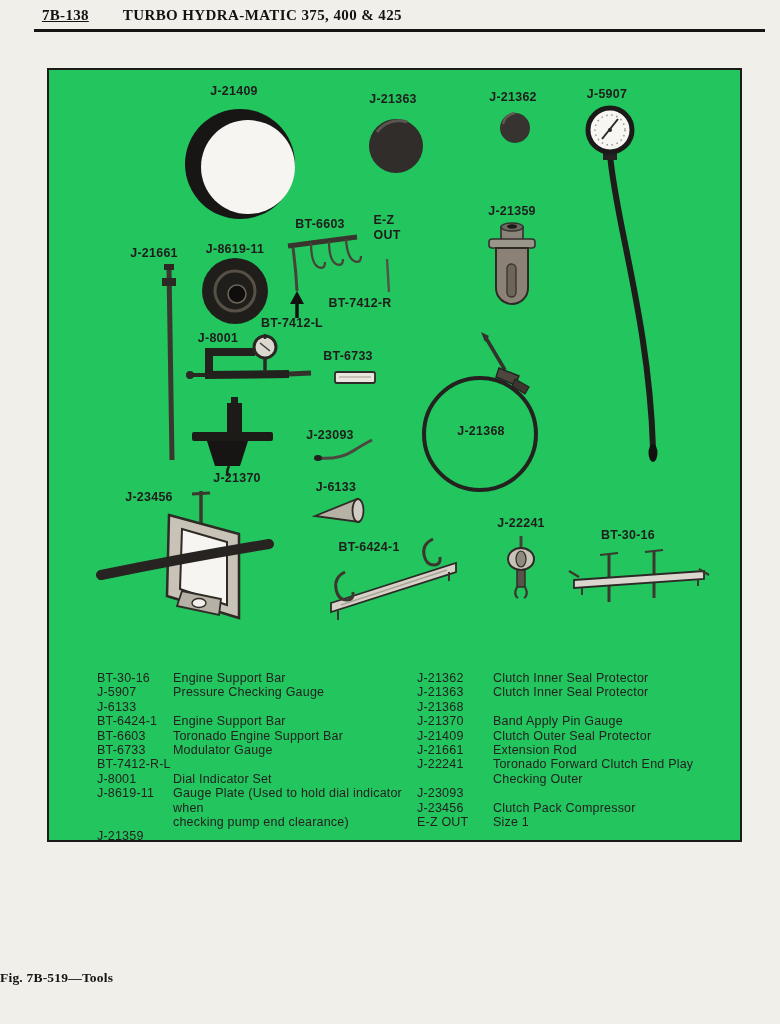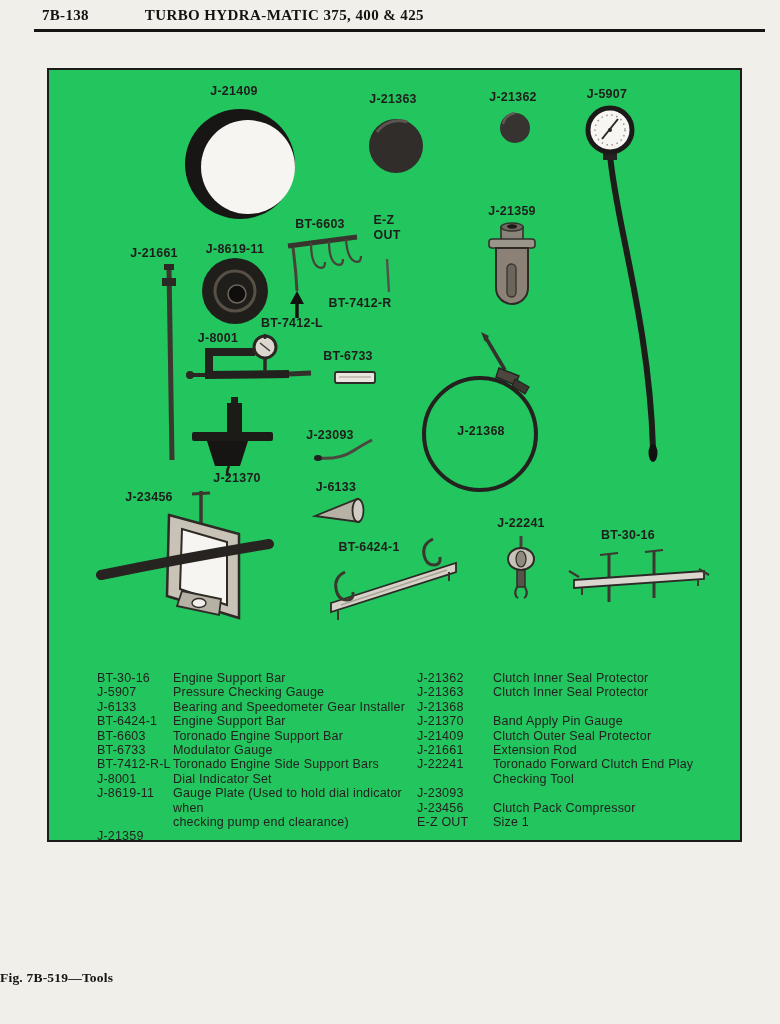--- a/index.html
+++ b/index.html
@@ -7,21 +7,21 @@
     width:780px;height:1024px;
     background:#f1efea;
     font-family:"Liberation Sans",sans-serif;
     color:#1b1a18;
     overflow:hidden;
   }
   .page{position:relative;width:780px;height:1024px;background:#f1efea;}
   
   .header{position:absolute;left:42px;top:7px;white-space:nowrap;
     font-family:"Liberation Serif",serif;font-weight:bold;font-size:15px;color:#141312;}
-  .header .pnum{margin-right:24px;letter-spacing:.3px;}
+  .header .pnum{margin-right:2px;letter-spacing:.3px;text-decoration:underline;}
   .header .ptitle{letter-spacing:.4px;margin-left:32px;}
   .hrule{position:absolute;left:34px;top:29px;width:731px;height:3px;background:#151413;}
   
   .figbox{position:absolute;left:47px;top:68px;width:695px;height:774px;
     border:2px solid #1c1b19;background:#22c55e;box-sizing:border-box;}
   .figinner{position:relative;width:100%;height:100%;}
   svg.tools{position:absolute;left:0;top:0;}
   
   .flabel{position:absolute;transform:translateX(-50%) scaleX(.92);
     font-size:13.5px;font-weight:bold;letter-spacing:.3px;color:#1e1d1b;white-space:nowrap;}
@@ -230,41 +230,39 @@
             <span class="ldesc">Engine Support Bar</span>
           </div>
 
           <div class="lrow">
             <span class="lcode">J-5907</span>
             <span class="ldesc">Pressure Checking Gauge</span>
           </div>
 
           <div class="lrow">
             <span class="lcode">J-6133</span>
-            <span class="ldesc">Bearing and Speedometer Gear Installer</span>
           </div>
 
           <div class="lrow">
             <span class="lcode">BT-6424-1</span>
             <span class="ldesc">Engine Support Bar</span>
           </div>
 
           <div class="lrow">
             <span class="lcode">BT-6603</span>
             <span class="ldesc">Toronado Engine Support Bar</span>
           </div>
 
           <div class="lrow">
             <span class="lcode">BT-6733</span>
             <span class="ldesc">Modulator Gauge</span>
           </div>
 
           <div class="lrow">
             <span class="lcode">BT-7412-R-L</span>
-            <span class="ldesc">Toronado Engine Side Support Bars</span>
           </div>
 
           <div class="lrow">
             <span class="lcode">J-8001</span>
             <span class="ldesc">Dial Indicator Set</span>
           </div>
 
           <div class="lrow">
             <span class="lcode">J-8619-11</span>
             <span class="ldesc">Gauge Plate (Used to hold dial indicator when
@@ -302,21 +300,21 @@
           </div>
 
           <div class="lrow">
             <span class="lcode">J-21661</span>
             <span class="ldesc">Extension Rod</span>
           </div>
 
           <div class="lrow">
             <span class="lcode">J-22241</span>
             <span class="ldesc">Toronado Forward Clutch End Play
-Checking Tool</span>
+Checking Outer</span>
           </div>
 
           <div class="lrow">
             <span class="lcode">J-23093</span>
           </div>
 
           <div class="lrow">
             <span class="lcode">J-23456</span>
             <span class="ldesc">Clutch Pack Compressor</span>
           </div>

